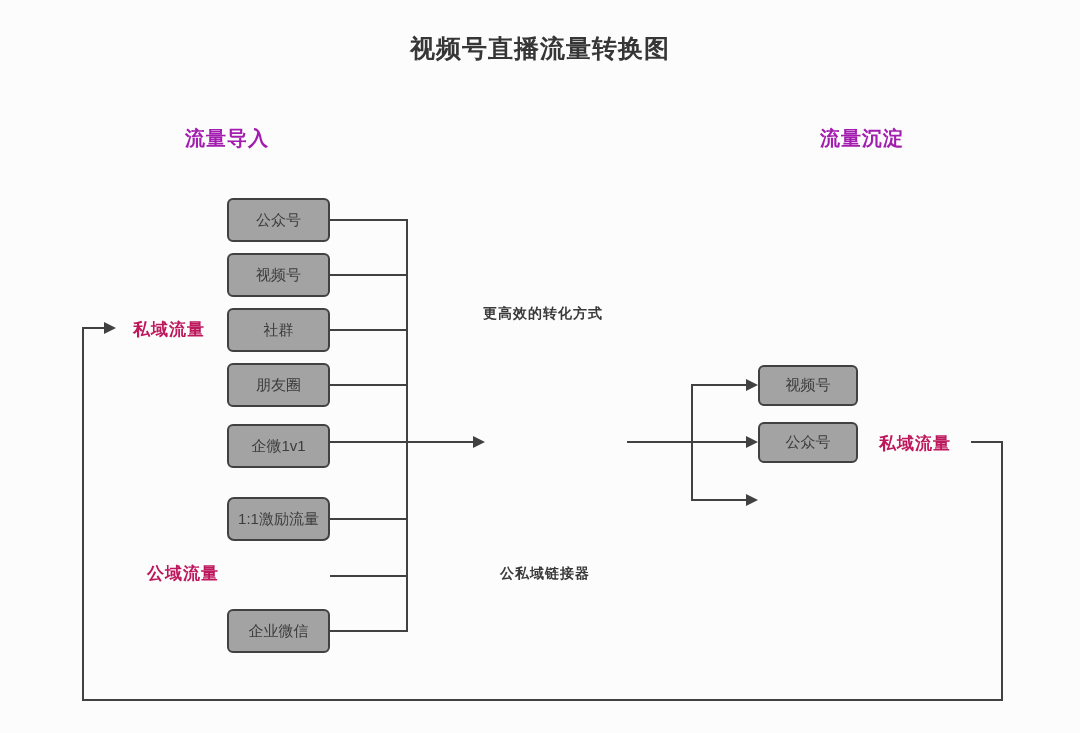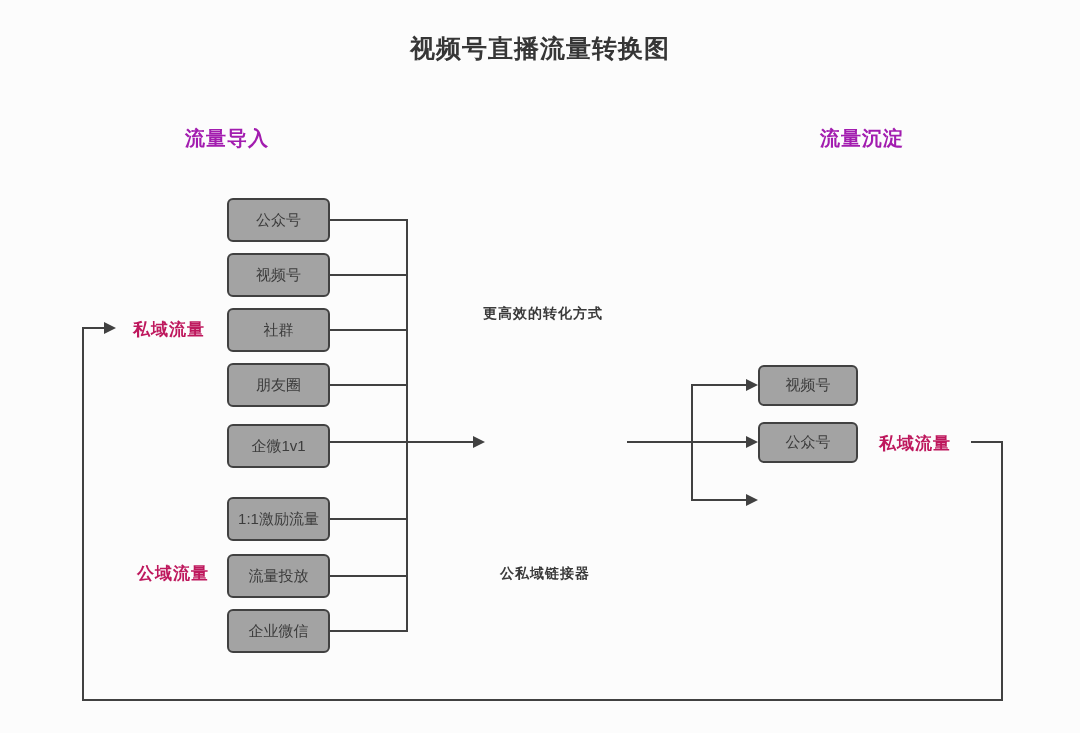--- a/index.html
+++ b/index.html
@@ -62,33 +62,32 @@
 </head>
 <body>
 
 <div class="stage">
 
   <div class="title">视频号直播流量转换图</div>
   <div class="section-header" style="left:185px; top:125px;">流量导入</div>
   <div class="section-header" style="left:820px; top:125px;">流量沉淀</div>
 
   <div class="group-label" style="left:133px; top:318px;">私域流量</div>
-  <div class="group-label" style="left:137px; top:562px;text-align:right;">公域流量</div>
+  <div class="group-label" style="left:147px; top:562px;text-align:right;">公域流量</div>
   <div class="group-label" style="left:879px; top:432px;">私域流量</div>
 
   <div class="annotation" style="left:483px; top:305px;">更高效的转化方式</div>
   <div class="annotation" style="left:500px; top:565px;font-family:Liberation Mono, monospace;">公私域链接器</div>
 
   <div class="node small" style="top:198px;">公众号</div>
   <div class="node small" style="top:253px;">视频号</div>
   <div class="node small" style="top:363px;">朋友圈</div>
   <div class="node small" style="top:308px;">社群</div>
   <div class="node small" style="top:424px;">企微1v1</div>
-  <div class="node small" style="top:497px;">1:1激励流量</div>
-  <div class="node small" style="top:554px;">流量投放</div>
+  <div class="node small" style="top:497px;border-radius:7px;">1:1激励流量</div>
   <div class="node small" style="top:609px;">企业微信</div>
 
   <div class="hl" style="left:330px; top:219px; width:77px;"></div>
   <div class="hl" style="left:330px; top:274px; width:77px;"></div>
   <div class="hl" style="left:330px; top:329px; width:77px;"></div>
   <div class="hl" style="left:330px; top:384px; width:77px;"></div>
   <div class="hl" style="left:330px; top:441px; width:77px;"></div>
   <div class="hl" style="left:330px; top:518px; width:77px;"></div>
   <div class="hl" style="left:330px; top:575px; width:77px;"></div>
   <div class="hl" style="left:330px; top:630px; width:77px;"></div>

